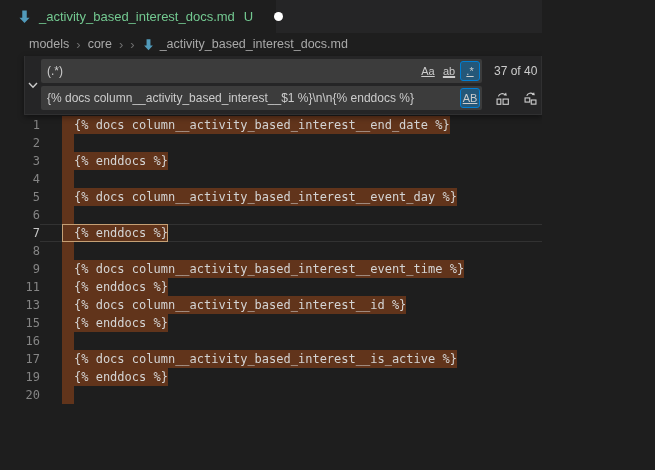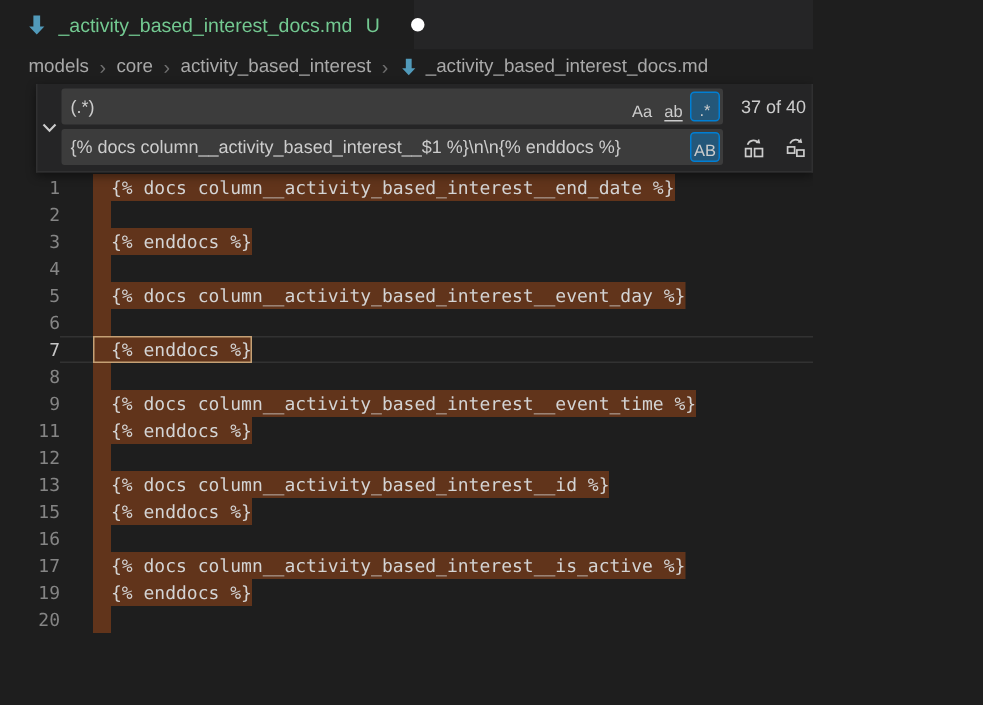--- a/index.html
+++ b/index.html
@@ -25,21 +25,21 @@
 
   
   .tab-bar{height:33px;background:var(--tabbar-bg);display:flex;align-items:stretch;}
   .tab{width:276px;background:var(--editor-bg);display:flex;align-items:center;padding:0 12px 0 17px;gap:7px;cursor:pointer;}
   .tab-label{color:var(--git-green);font-size:13px;white-space:nowrap;}
   .git-badge{color:var(--git-green);font-size:13px;margin-left:2px;}
   .dirty-dot{width:9px;height:9px;border-radius:50%;background:#ffffff;margin-left:14px;flex:none;}
   .file-icon{display:flex;align-items:center;flex:none;}
 
   
-  .breadcrumbs{height:22px;background:var(--editor-bg);display:flex;align-items:center;padding-left:19px;gap:7px;font-size:12.5px;color:var(--breadcrumb-fg);white-space:nowrap;}
+  .breadcrumbs{height:22px;background:var(--editor-bg);display:flex;align-items:center;padding-left:29px;gap:7px;font-size:12.5px;color:var(--breadcrumb-fg);white-space:nowrap;}
   .crumb{cursor:pointer;}
   .crumb-sep{color:#707070;font-size:13px;}
   .crumb-file{display:flex;align-items:center;gap:5px;}
 
   
   .editor{position:absolute;top:55px;left:0;right:0;bottom:0;background:var(--editor-bg);}
   .lines{position:absolute;top:61px;left:0;right:0;font-family:"DejaVu Sans Mono",monospace;font-size:12px;}
   .line{display:flex;height:18px;line-height:18px;}
   .ln{width:40px;text-align:right;color:var(--linenum-fg);flex:none;user-select:none;}
   .code{flex:1;padding-left:22px;color:var(--code-fg);white-space:pre;}
@@ -49,21 +49,21 @@
   .line.active .code{box-shadow:inset 0 1px 0 #323232,inset 0 -1px 0 #323232;}
   .line.active .ln{color:var(--linenum-active-fg);}
 
   
   .find-widget{position:absolute;top:1px;left:24px;right:0;height:59px;background:var(--tabbar-bg);border:1px solid #303031;border-top:none;box-shadow:0 2px 6px rgba(0,0,0,.45);display:flex;z-index:5;}
   .fw-toggle{width:16px;display:flex;align-items:center;justify-content:center;cursor:pointer;flex:none;}
   .fw-rows{flex:1;padding:3px 4px 4px 0;display:flex;flex-direction:column;gap:3px;min-width:0;}
   .fw-row{display:flex;align-items:center;height:24px;}
   .fw-input{width:441px;height:24px;background:var(--input-bg);border-radius:2px;display:flex;align-items:center;padding:0 2px 0 6px;font-size:12px;color:var(--ui-fg);cursor:text;flex:none;min-width:0;}
   .fw-input .input-text{flex:1;white-space:nowrap;overflow:hidden;}
-  .opt{width:20px;height:20px;flex:none;display:flex;align-items:flex-end;justify-content:center;border-radius:3px;font-size:11px;color:var(--ui-fg);cursor:pointer;margin-left:1px;}
+  .opt{width:20px;height:20px;flex:none;display:flex;align-items:center;justify-content:center;border-radius:3px;font-size:11px;color:var(--ui-fg);cursor:pointer;margin-left:1px;text-decoration:underline;}
   .opt.ww .opt-label{text-decoration:underline;text-underline-offset:2px;}
   .opt.active{background:var(--option-active-bg);border:1px solid var(--accent-blue);}
   .fw-count{margin-left:12px;font-size:12px;color:var(--ui-fg);white-space:nowrap;}
   .fw-actions{margin-left:auto;display:flex;align-items:center;gap:6px;margin-right:6px;}
   .nav-btn{width:20px;height:20px;display:flex;align-items:center;justify-content:center;color:var(--ui-fg);font-size:14px;border-radius:3px;cursor:pointer;}
   .replace-actions{display:flex;align-items:center;gap:8px;margin-left:10px;}
 
   svg{display:block;}
 </style>
 </head>
@@ -82,21 +82,20 @@
       <span class="git-badge">U</span>
       <span class="dirty-dot"></span>
     </div>
   </div>
 
   <div class="breadcrumbs">
     <span class="crumb">models</span>
     <span class="crumb-sep">›</span>
     <span class="crumb">core</span>
     <span class="crumb-sep">›</span>
-    <span class="crumb">activity_based_interest</span>
     <span class="crumb-sep">›</span>
     <span class="crumb crumb-file">
       <span class="file-icon">
         <svg width="13" height="13" viewBox="0 0 16 16">
             <path d="M8 15 L2.6 9.2 H5.6 V1.5 H10.4 V9.2 H13.4 Z" fill="#519aba"></path>
           </svg>
       </span>
       <span>_activity_based_interest_docs.md</span>
     </span>
   </div>
@@ -204,24 +203,20 @@
         </div>
         <div class="line">
           <span class="ln">9</span>
           <span class="code"><span class="match">{% docs column__activity_based_interest__event_time %}</span></span>
         </div>
         <div class="line">
           <span class="ln">11</span>
           <span class="code"><span class="match">{% enddocs %}</span></span>
         </div>
         <div class="line">
-          <span class="ln">12</span>
-          <span class="code"><span class="match empty"></span></span>
-        </div>
-        <div class="line">
           <span class="ln">13</span>
           <span class="code"><span class="match">{% docs column__activity_based_interest__id %}</span></span>
         </div>
         <div class="line">
           <span class="ln">15</span>
           <span class="code"><span class="match">{% enddocs %}</span></span>
         </div>
         <div class="line">
           <span class="ln">16</span>
           <span class="code"><span class="match empty"></span></span>

